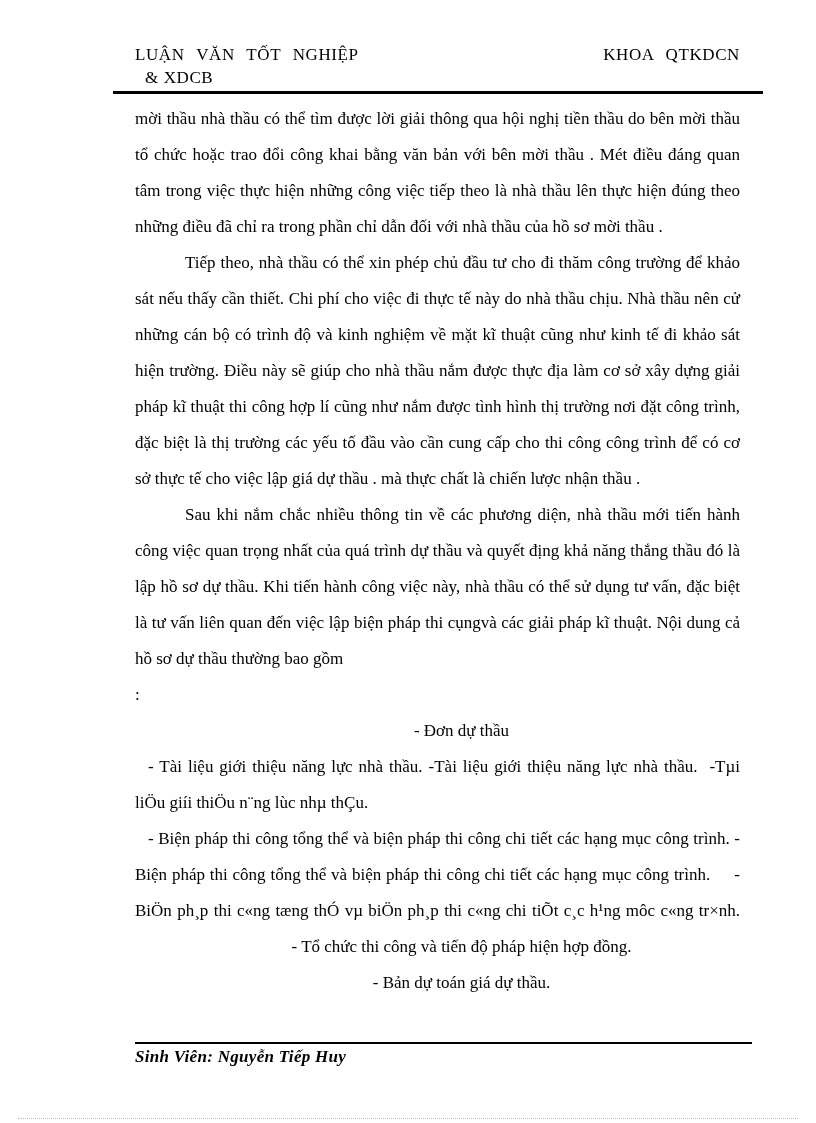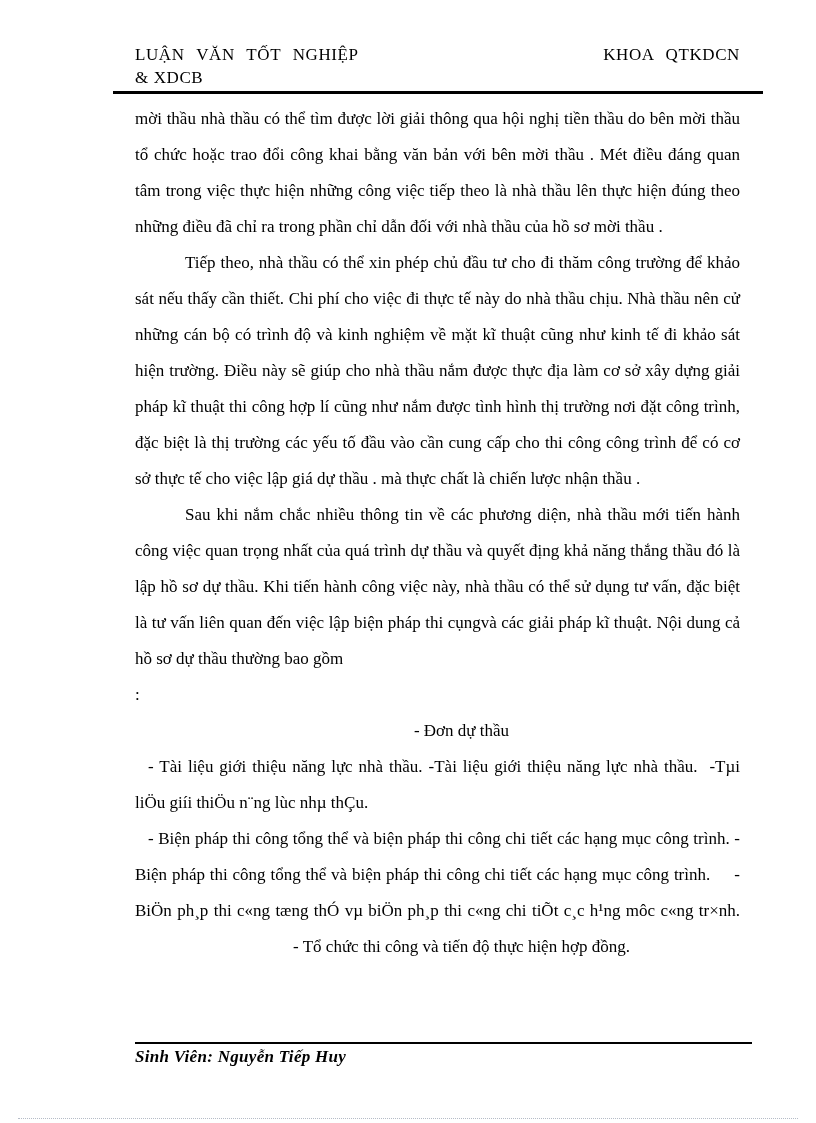--- a/index.html
+++ b/index.html
@@ -16,21 +16,21 @@
     padding: 43px 76px 0 135px;
     box-sizing: border-box;
   }
   
   .hrow {
     display: flex; justify-content: space-between;
     font-size: 17px; line-height: 23px;
     letter-spacing: 0.6px;
   }
   .hleft, .hright { word-spacing: 7px; white-space: nowrap; }
-  .hrow2 { font-size: 17px; line-height: 23px; letter-spacing: 0.6px; }
+  .hrow2 { font-size: 17px; line-height: 23px; letter-spacing: 0.6px; margin-left: 10px; }
   .hrule {
     height: 0;
     border-top: 3px solid #000;
     margin: 2px -23px 0 -22px;
   }
   
   main { margin-top: 7px; font-size: 17px; line-height: 36px; }
   main p { margin: 0; padding: 0; }
   .j   { text-align: justify; }
   .ind { text-indent: 50px; }
@@ -66,21 +66,22 @@
   </header>
 
   <main>
     <p class="j">mời thầu nhà thầu có thể tìm được lời giải thông qua hội nghị tiền thầu do bên mời thầu tổ chức hoặc trao đổi công khai bằng văn bản với bên mời thầu . Mét điều đáng quan tâm trong việc thực hiện những công việc tiếp theo là nhà thầu lên thực hiện đúng theo những điều đã chỉ ra trong phần chỉ dẫn đối với nhà thầu của hồ sơ mời thầu .</p>
     <p class="j ind">Tiếp theo, nhà thầu có thể xin phép chủ đầu tư cho đi thăm công trường để khảo sát nếu thấy cần thiết. Chi phí cho việc đi thực tế này do nhà thầu chịu. Nhà thầu nên cử những cán bộ có trình độ và kinh nghiệm về mặt kĩ thuật cũng như kinh tế đi khảo sát hiện trường. Điều này sẽ giúp cho nhà thầu nắm được thực địa làm cơ sở xây dựng giải pháp kĩ thuật thi công hợp lí cũng như nắm được tình hình thị trường nơi đặt công trình, đặc biệt là thị trường các yếu tố đầu vào cần cung cấp cho thi công công trình để có cơ sở thực tế cho việc lập giá dự thầu . mà thực chất là chiến lược nhận thầu .</p>
     <p class="j ind">Sau khi nắm chắc nhiều thông tin về các phương diện, nhà thầu mới tiến hành công việc quan trọng nhất của quá trình dự thầu và quyết địng khả năng thắng thầu đó là lập hồ sơ dự thầu. Khi tiến hành công việc này, nhà thầu có thể sử dụng tư vấn, đặc biệt là tư vấn liên quan đến việc lập biện pháp thi cụngvà các giải pháp kĩ thuật. Nội dung cả hồ sơ dự thầu thường bao gồm</p>
     <p>:</p>
     <p class="tab">- Đơn dự thầu</p>
     <p class="j li">- Tài liệu giới thiệu năng lực nhà thầu. -Tài liệu giới thiệu năng lực nhà thầu. &nbsp;-Tµi liÖu giíi thiÖu n¨ng lùc nhµ thÇu.</p>
     <p class="j li stretch">- Biện pháp thi công tổng thể và biện pháp thi công chi tiết các hạng mục công trình. -Biện pháp thi công tổng thể và biện pháp thi công chi tiết các hạng mục công trình. &nbsp;&nbsp;&nbsp;&nbsp;-BiÖn ph¸p thi c«ng tæng thÓ vµ biÖn ph¸p thi c«ng chi tiÕt c¸c h¹ng môc c«ng tr×nh.</p>
-    <p class="tab">- Tổ chức thi công và tiến độ thực hiện hợp đồng.</p>
+    <p class="tab">- Tổ chức thi công và tiến độ pháp hiện hợp đồng.</p>
+    <p class="tab">- Bản dự toán giá dự thầu.</p>
   </main>
 
   <footer>
     <div class="frule"></div>
     <div class="ftext">Sinh Viên: Nguyễn Tiếp Huy</div>
   </footer>
 
   <div class="pagebreak"></div>
 
 </div>

